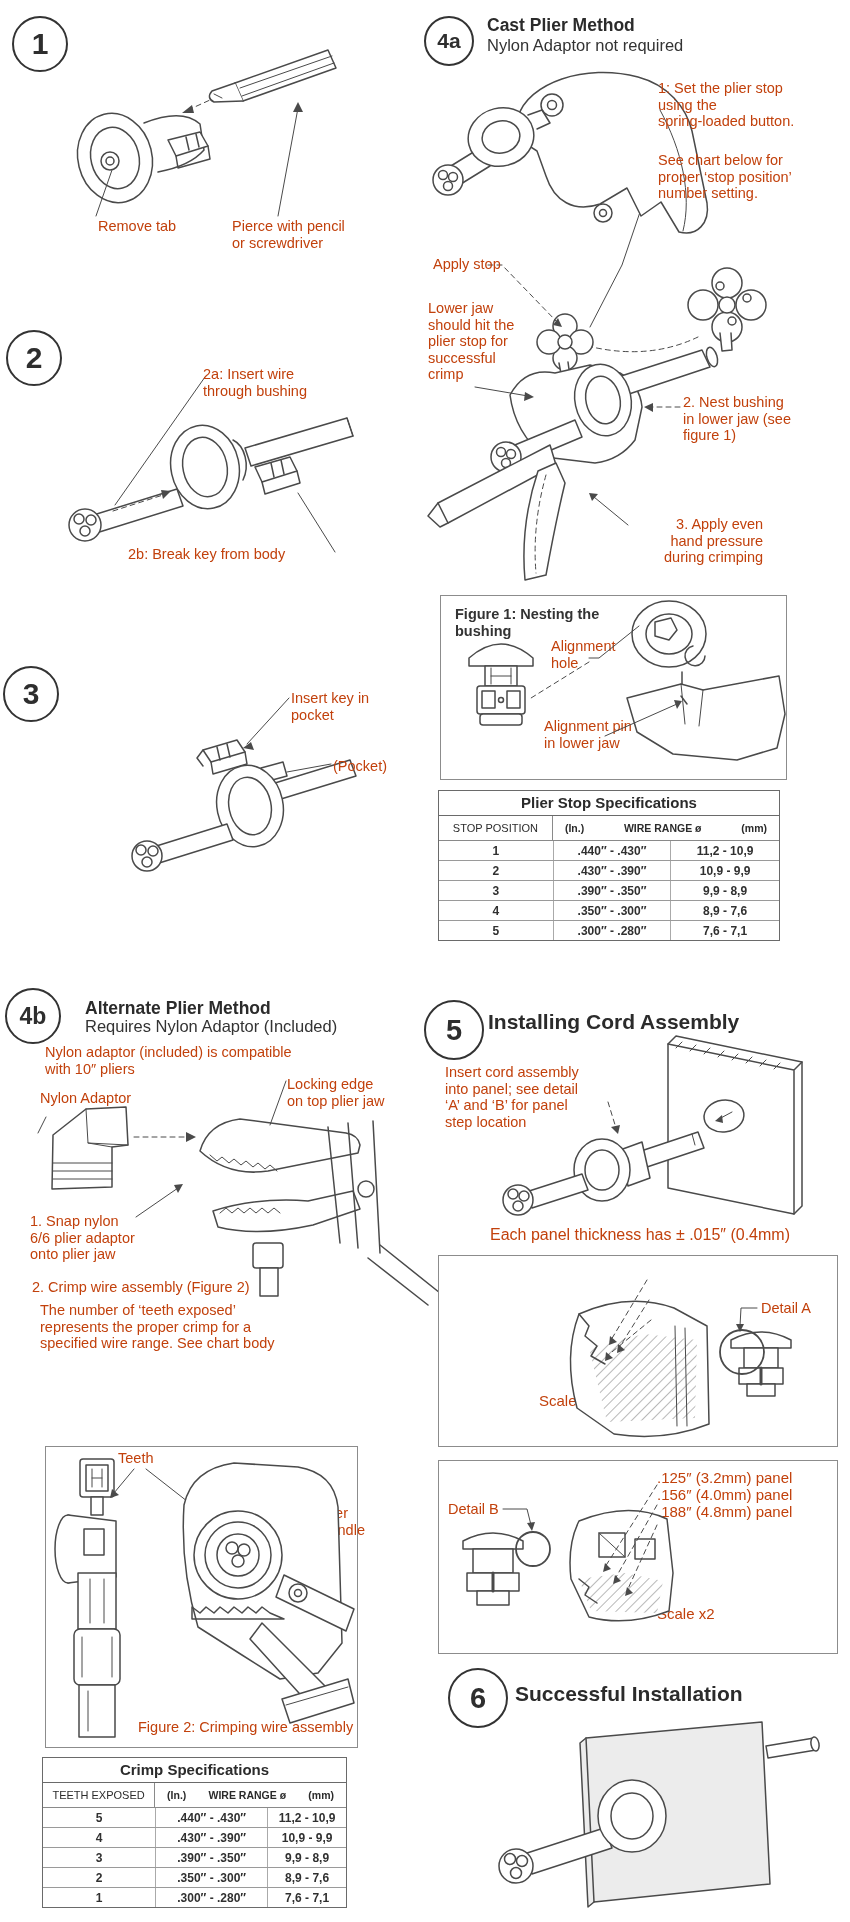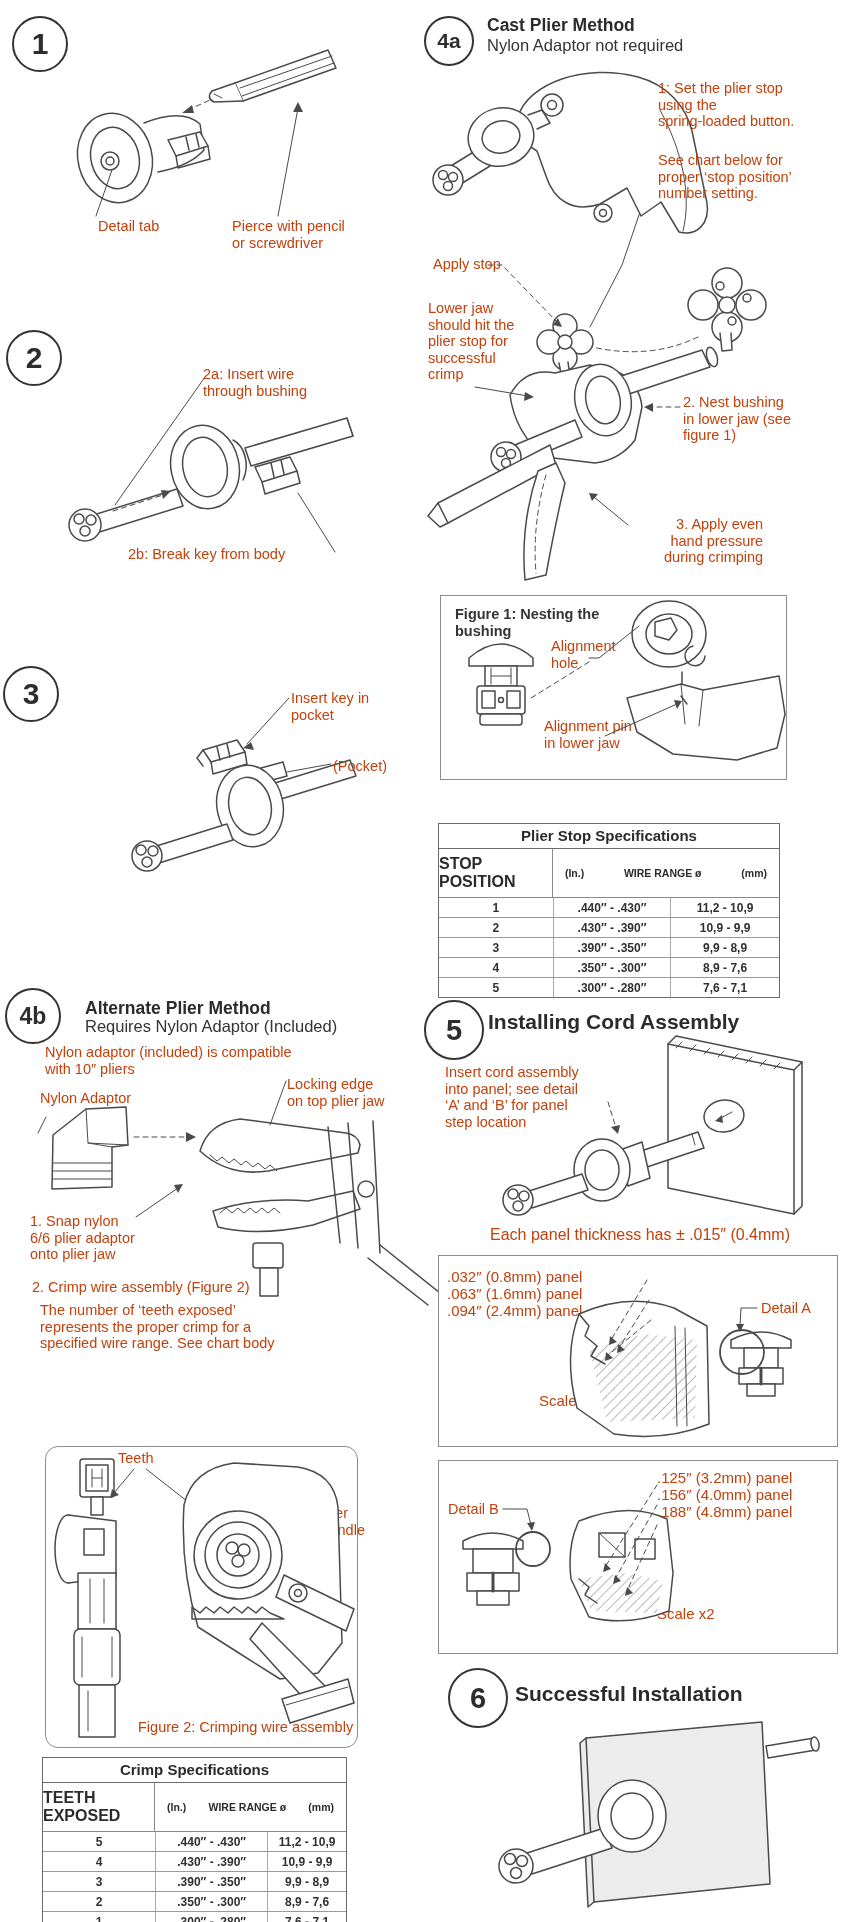--- a/index.html
+++ b/index.html
@@ -16,21 +16,21 @@
   svg{position:absolute;overflow:visible;}
   .ln{stroke:#4a4a4a;stroke-width:1.5;fill:none;stroke-linecap:round;stroke-linejoin:round;}
   .thin{stroke-width:1;}
   .dsh{stroke-dasharray:5 4;}
   .fw{fill:#fff;}
   .ah{fill:#4a4a4a;stroke:none;}
   .spec{position:absolute;border:1.6px solid #6a6a6a;background:#fff;}
   .spec .ttl{font-weight:700;font-size:15px;color:#2b2b2b;text-align:center;padding:3px 0 4px;
              border-bottom:1.4px solid #6a6a6a;}
   .thead{display:grid;grid-template-columns:var(--cols);border-bottom:1.2px solid #8a8a8a;}
-  .thead .c1{border-right:1.2px solid #8a8a8a;font-weight:700;font-size:16px;color:#2b2b2b;
+  .thead .c1{border-right:1.2px solid #8a8a8a;font-weight:400;font-size:11px;color:#2b2b2b;
              display:flex;align-items:center;justify-content:center;padding:6px 0;}
   .thead .c23{grid-column:2/4;display:flex;align-items:center;justify-content:space-between;
               padding:6px 12px;font-weight:700;font-size:10.5px;color:#2b2b2b;}
   .trow{display:grid;grid-template-columns:var(--cols);border-bottom:1px solid #9a9a9a;}
   .trow:last-child{border-bottom:none;}
   .tcell{text-align:center;font-size:12px;font-weight:700;color:#303030;padding:2.5px 0;}
   .tcell+.tcell{border-left:1px solid #aaa;}
 </style>
 </head>
 <body>
@@ -49,21 +49,21 @@
     <polygon class="ln fw" points="128,112 160,104 168,118 136,128"></polygon>
     <path class="ln" d="M136,128 L138,140 L170,131 L168,118 M146,109 l3,13 M156,106 l3,13"></path>
     <ellipse class="ln fw" cx="75" cy="130" rx="37" ry="45" transform="rotate(-14 75 130)"></ellipse>
     <ellipse class="ln fw" cx="75" cy="130" rx="24" ry="31" transform="rotate(-14 75 130)"></ellipse>
     <circle class="ln fw" cx="70" cy="133" r="9"></circle>
     <circle class="ln" cx="70" cy="133" r="4"></circle>
     <path class="ln thin" d="M72,142 L56,188"></path>
     <path class="ln thin" d="M238,188 L258,80"></path>
     <polygon class="ah" points="258,74 253,84 263,84"></polygon>
   </svg>
-  <div class="lbl" style="left:98px;top:218px;">Detail tab</div>
+  <div class="lbl" style="left:98px;top:218px;">Remove tab</div>
   <div class="lbl" style="left:232px;top:218px;">Pierce with pencil
 or screwdriver</div>
 
   <div class="badge" style="left:6px;top:330px;width:52px;height:52px;font-size:30px;">2</div>
   <svg style="left:55px;top:405px;" width="300" height="160" viewBox="0 0 300 160">
     <path class="ln thin" d="M150,-28 L60,100"></path>
     <polygon class="ln fw" points="190,43 292,13 298,31 196,61"></polygon>
     <path class="ln thin" d="M292,13 L298,31"></path>
     <polygon class="ln fw" points="32,112 122,84 128,101 38,129"></polygon>
     <circle class="ln fw" cx="30" cy="120" r="16"></circle>
@@ -224,21 +224,21 @@
       <path class="ln fw" d="M186,102 L240,88 L262,94 L338,80 L344,118 L336,152 L296,164 L232,158 L196,136 Z"></path>
       <path class="ln thin" d="M240,88 l4,40 M262,94 l-4,36"></path>
       <path class="ln" d="M240,100 l6,8"></path>
       <path class="ln thin" d="M148,62 L158,62 L198,30"></path>
       <path class="ln thin dsh" d="M148,66 L90,102"></path>
       <path class="ln thin" d="M164,140 L236,108"></path>
       <polygon class="ah" points="241,105 233,104 236,113"></polygon>
     </svg>
   </div>
 
-  <div class="spec" style="left:438px;top:790px;width:340px;margin-top:33px;--cols:33.5% 34.5% 32%;">
+  <div class="spec" style="left:438px;top:790px;width:340px;--cols:33.5% 34.5% 32%;">
     <div class="ttl">Plier Stop Specifications</div>
     <div class="thead">
       <div class="c1">STOP POSITION</div>
       <div class="c23">
         <span>(In.)</span>
         <span>WIRE RANGE ø</span>
         <span>(mm)</span>
       </div>
     </div>
     <div>
@@ -300,21 +300,21 @@
   </svg>
 
   <div class="lbl" style="left:30px;top:1213px;">1. Snap nylon
 6/6 plier adaptor
 onto plier jaw</div>
   <div class="lbl" style="left:32px;top:1279px;">2. Crimp wire assembly (Figure 2)</div>
   <div class="lbl" style="left:40px;top:1302px;">The number of ‘teeth exposed’
 represents the proper crimp for a
 specified wire range. See chart body</div>
 
-  <div class="figbox" style="left:45px;top:1446px;width:311px;height:300px;border-radius:13px;">
+  <div class="figbox" style="left:45px;top:1446px;width:311px;height:300px;">
     <div class="lbl" style="left:72px;top:3px;">Teeth</div>
     <div class="lbl" style="left:273px;top:58px;">Plier
 Handle</div>
     <svg style="left:0;top:0;" width="311" height="300" viewBox="0 0 311 300">
       <rect class="ln fw" x="34" y="12" width="34" height="38" rx="3"></rect>
       <rect class="ln" x="40" y="18" width="22" height="26"></rect>
       <path class="ln thin" d="M46,22 v18 M56,22 v18 M46,31 h10"></path>
       <rect class="ln fw" x="45" y="50" width="12" height="18"></rect>
       <ellipse class="ln fw" cx="22" cy="102" rx="13" ry="34"></ellipse>
       <path class="ln fw" d="M22,68 L70,74 L70,130 L22,136"></path>
@@ -409,23 +409,20 @@
     <circle class="ln" cx="83" cy="172" r="5"></circle>
       <circle class="ln" cx="94" cy="174" r="5"></circle>
       <circle class="ln" cx="88" cy="184" r="5"></circle>
     <path class="ln thin dsh" d="M178,80 L186,106"></path>
     <polygon class="ah" points="188,112 181,105 190,103"></polygon>
   </svg>
 
   <div class="lbl ctr" style="left:430px;top:1226px;width:420px;font-size:16px;">Each panel thickness has ± .015″ (0.4mm)</div>
 
   <div class="figbox" style="left:438px;top:1255px;width:398px;height:190px;">
-    <div class="lbl" style="left:8px;top:12px;font-size:15px;">.032″ (0.8mm) panel
-.063″ (1.6mm) panel
-.094″ (2.4mm) panel</div>
     <div class="lbl" style="left:322px;top:44px;">Detail A</div>
     <div class="lbl" style="left:100px;top:136px;font-size:15px;">Scale x2</div>
     <svg style="left:0;top:0;" width="398" height="190" viewBox="0 0 398 190">
       <defs>
         <pattern id="hA" width="7" height="7" patternUnits="userSpaceOnUse" patternTransform="rotate(45)">
           <line x1="0" y1="0" x2="0" y2="7" stroke="#8a8a8a" stroke-width="1.2"></line>
         </pattern>
       </defs>
       <path class="ln fw" d="M140,58 Q190,36 235,52 L268,70 L270,168 Q225,186 175,178 L138,152 Q124,100 140,58 Z"></path>
       <path d="M150,92 L205,78 L258,84 L256,162 L168,166 Z" fill="url(#hA)" stroke="none"></path>

